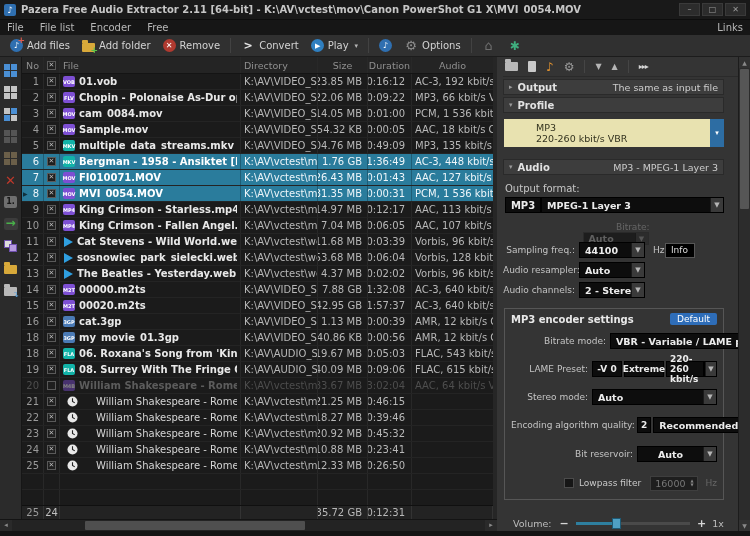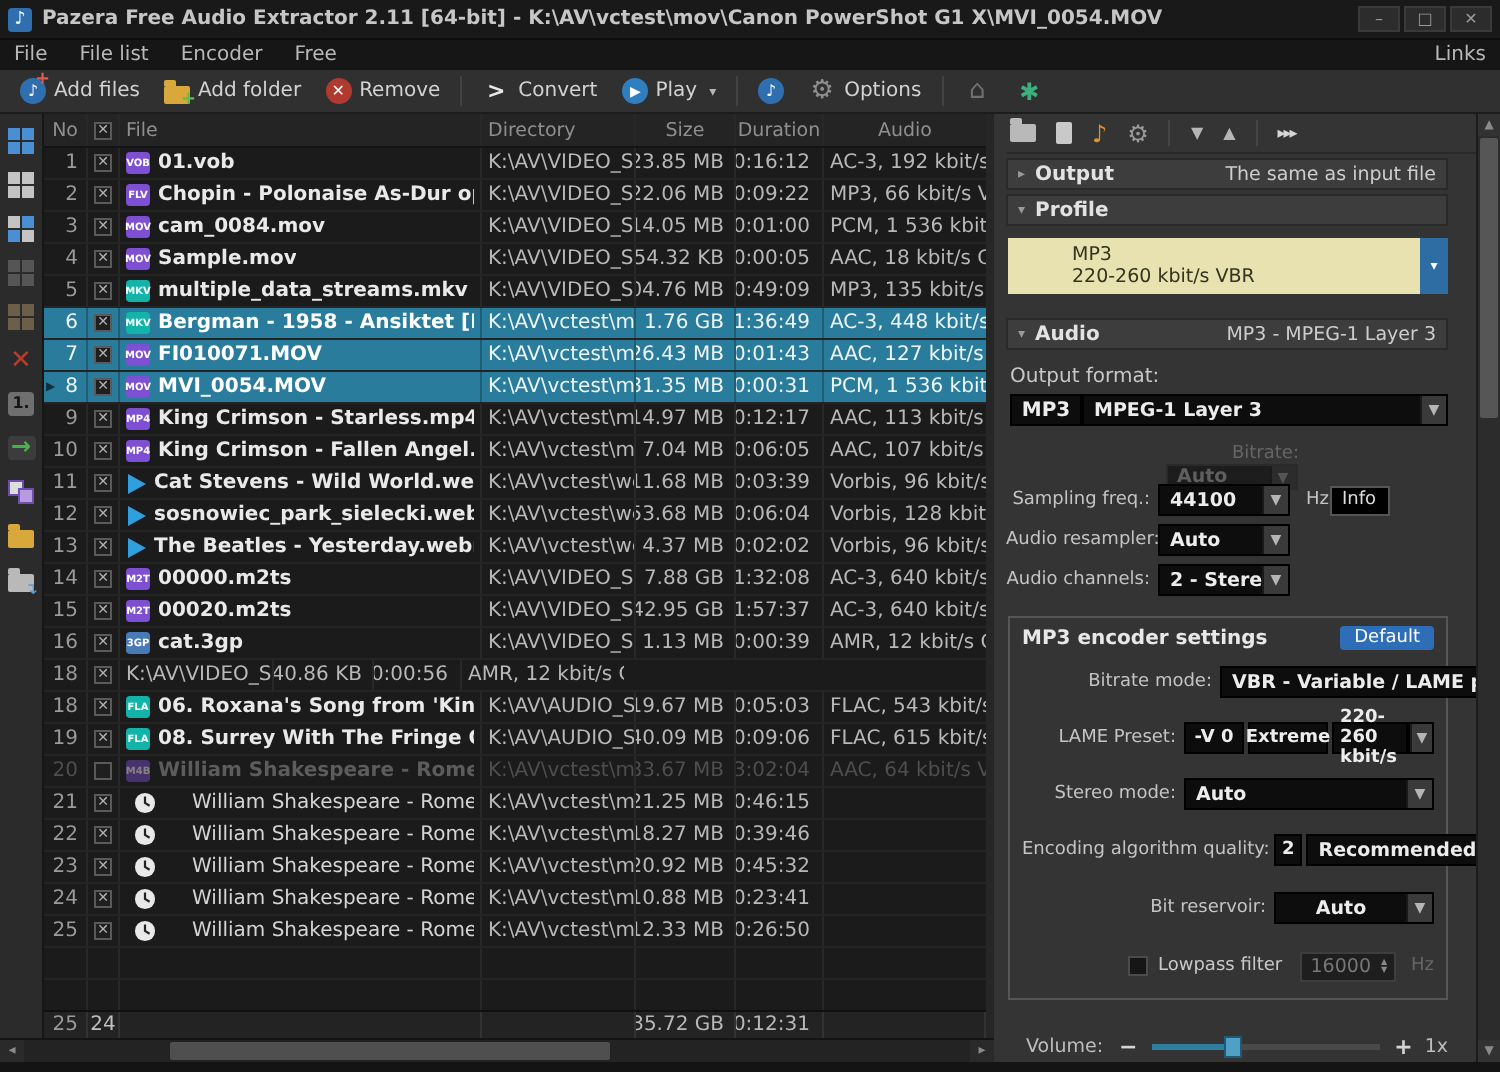--- a/index.html
+++ b/index.html
@@ -508,20 +508,24 @@
           <div class="cell c-dir">K:\AV\VIDEO_SAM...</div>
           <div class="cell c-size">1.13 MB</div>
           <div class="cell c-dur">00:00:39</div>
           <div class="cell c-audio">AMR, 12 kbit/s CBR, Ch</div>
         </div>
         <div class="trow">
           <div class="cell c-no">18</div>
           <div class="cell c-chk">
             <span class="chk">✕</span>
           </div>
+          <div class="cell c-file">
+            <span class="badge" style="background: rgb(74, 122, 181);">3GP</span>
+            <span class="fname">my_movie_01.3gp</span>
+          </div>
           <div class="cell c-dir">K:\AV\VIDEO_SAM...</div>
           <div class="cell c-size">540.86 KB</div>
           <div class="cell c-dur">00:00:56</div>
           <div class="cell c-audio">AMR, 12 kbit/s CBR, Ch</div>
         </div>
         <div class="trow">
           <div class="cell c-no">18</div>
           <div class="cell c-chk">
             <span class="chk">✕</span>
           </div>

